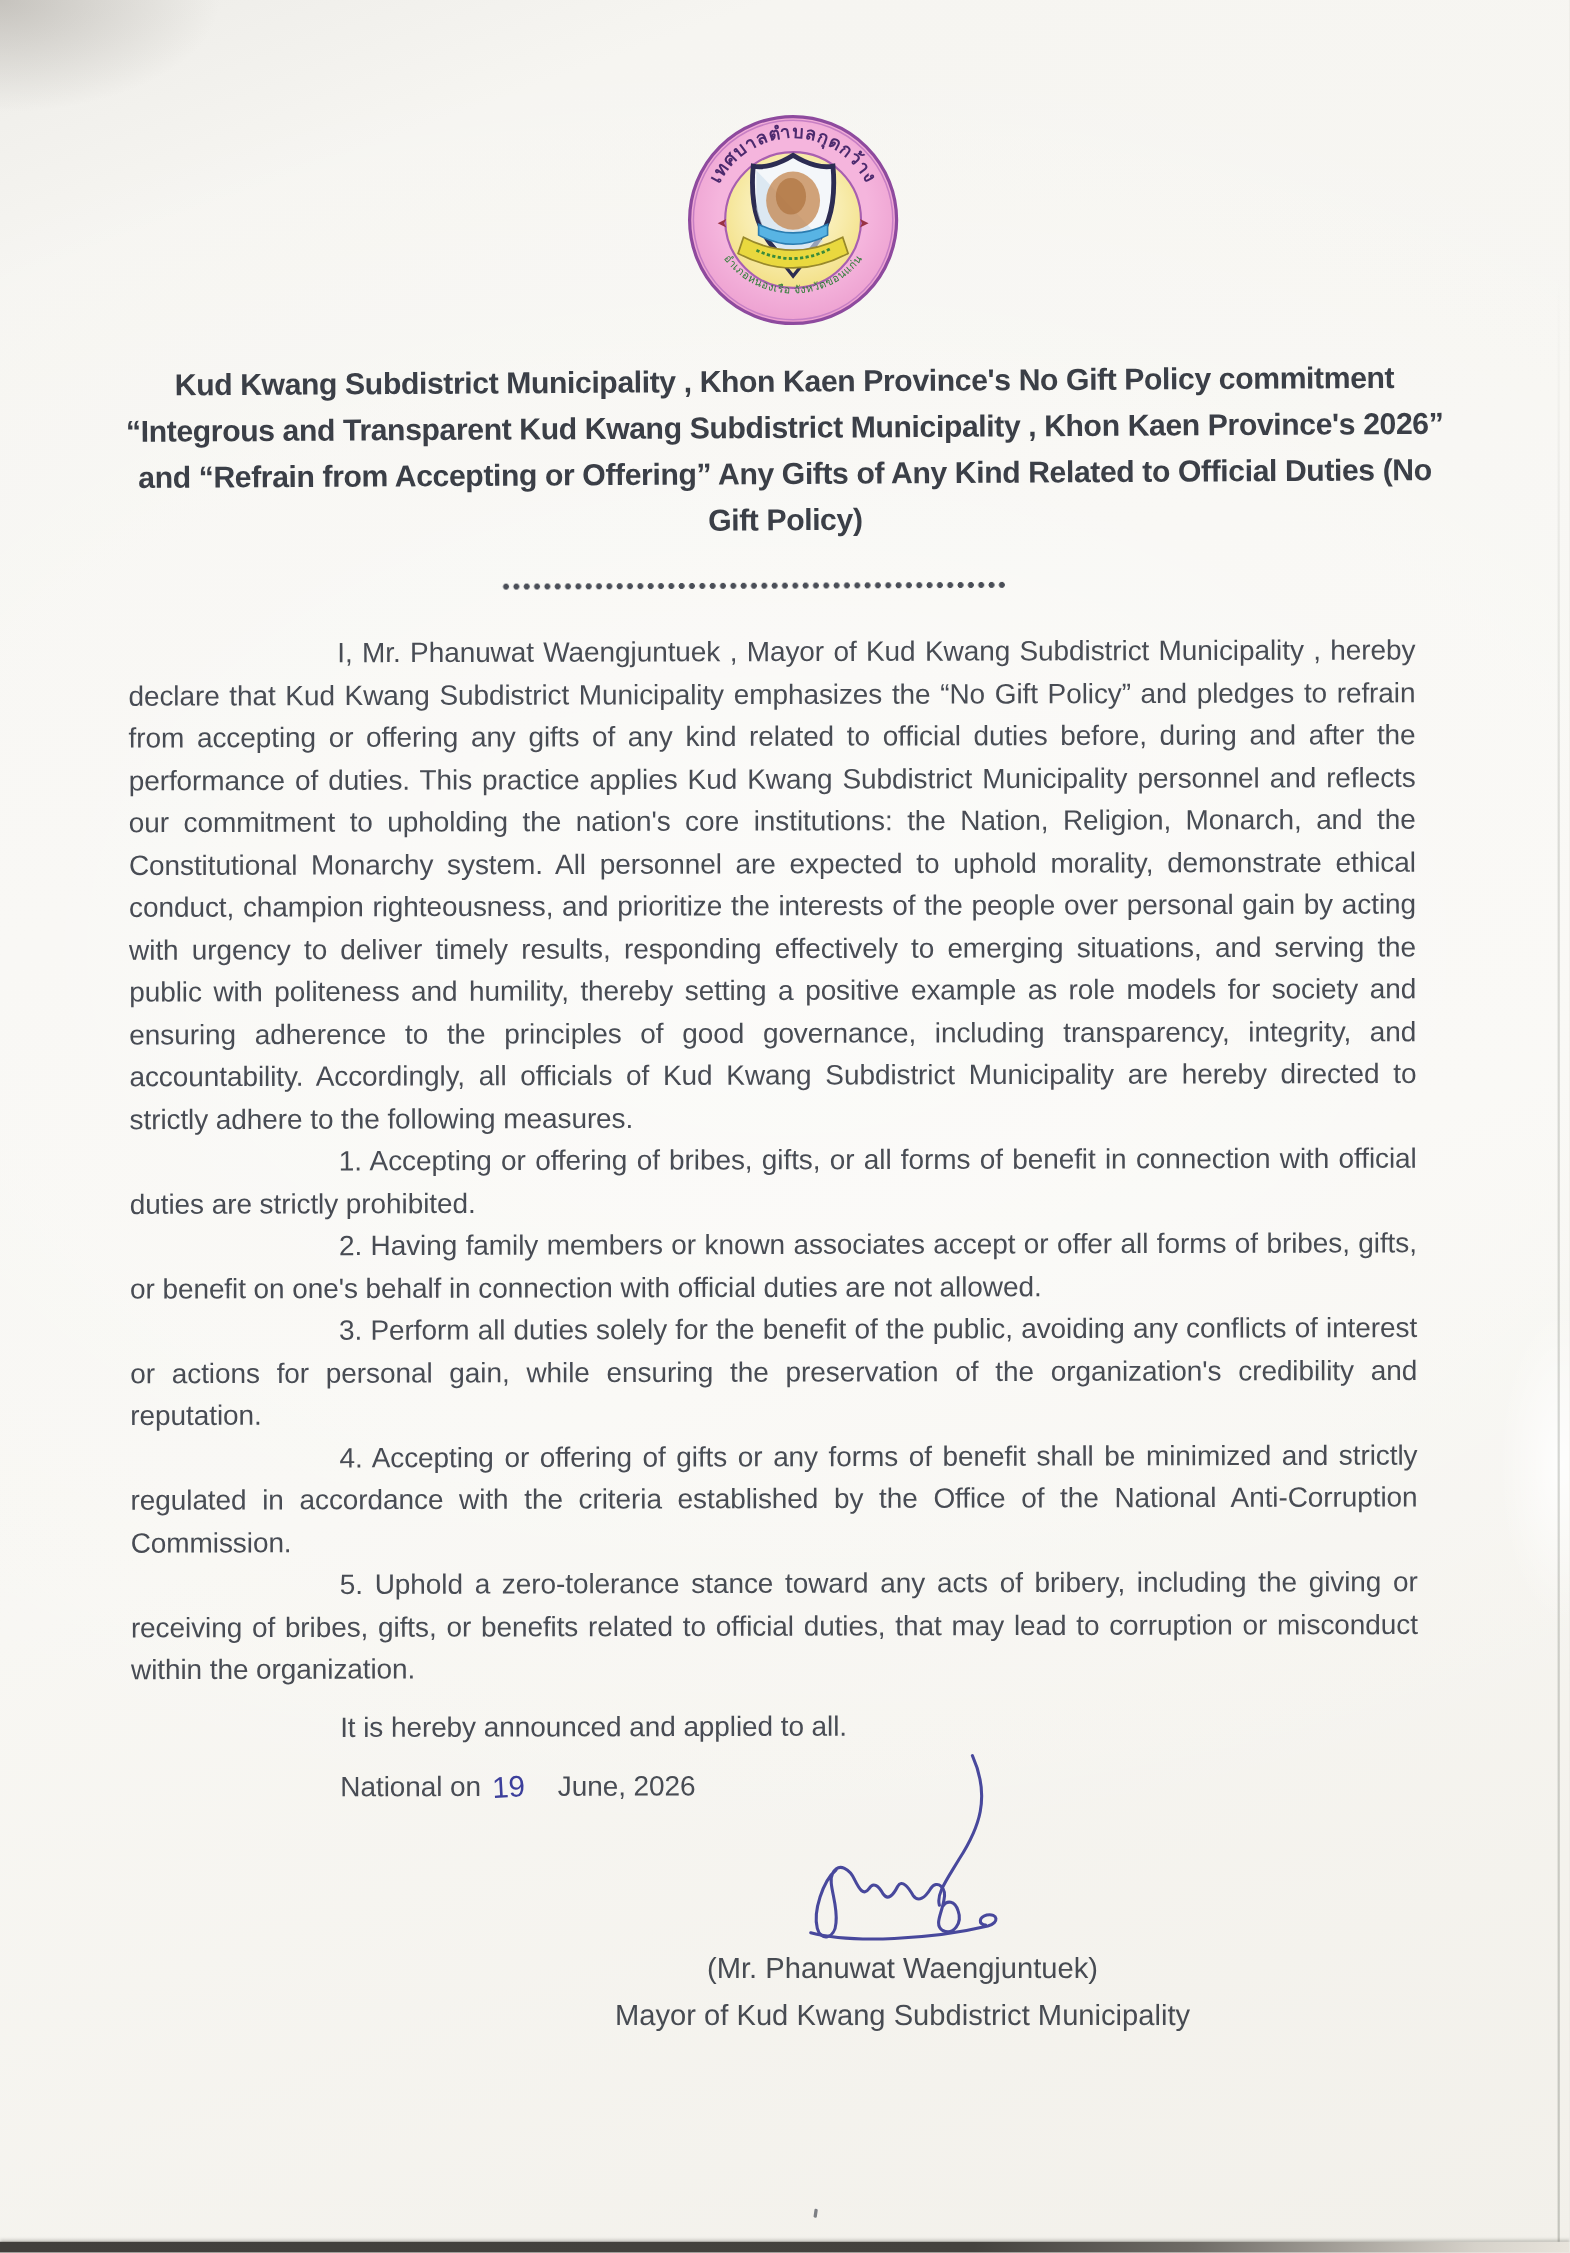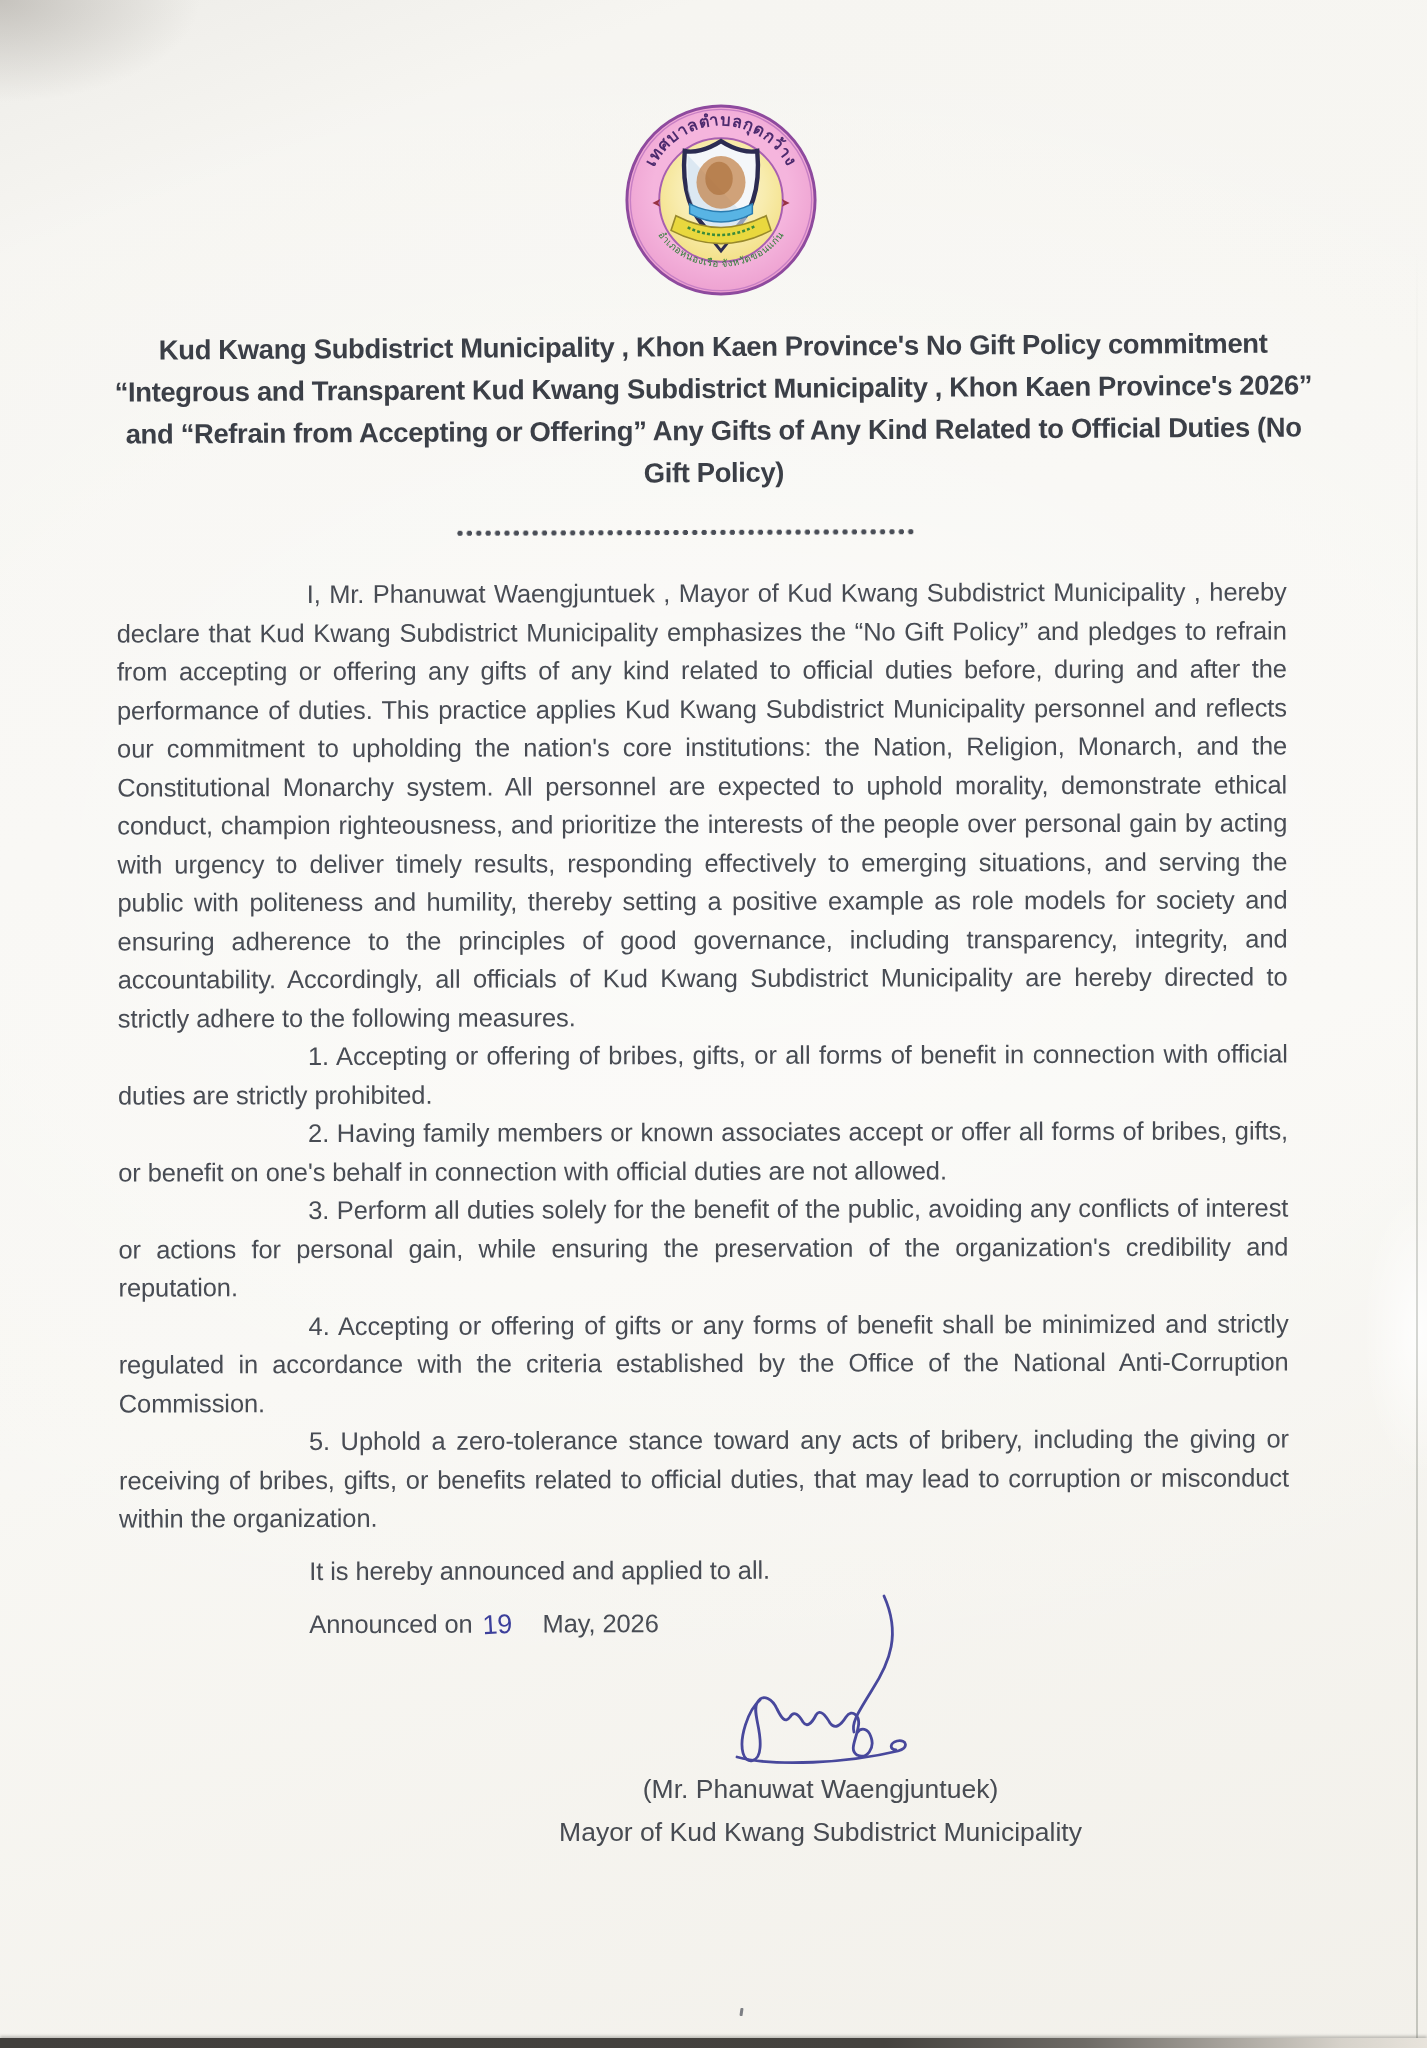--- a/index.html
+++ b/index.html
@@ -129,21 +129,21 @@
 
   <div class="body-block">
     <p>I, Mr. Phanuwat Waengjuntuek , Mayor of Kud Kwang Subdistrict Municipality , hereby declare that Kud Kwang Subdistrict Municipality emphasizes the “No Gift Policy” and pledges to refrain from accepting or offering any gifts of any kind related to official duties before, during and after the performance of duties. This practice applies Kud Kwang Subdistrict Municipality personnel and reflects our commitment to upholding the nation's core institutions: the Nation, Religion, Monarch, and the Constitutional Monarchy system. All personnel are expected to uphold morality, demonstrate ethical conduct, champion righteousness, and prioritize the interests of the people over personal gain by acting with urgency to deliver timely results, responding effectively to emerging situations, and serving the public with politeness and humility, thereby setting a positive example as role models for society and ensuring adherence to the principles of good governance, including transparency, integrity, and accountability. Accordingly, all officials of Kud Kwang Subdistrict Municipality are hereby directed to strictly adhere to the following measures.</p>
     <p>1. Accepting or offering of bribes, gifts, or all forms of benefit in connection with official duties are strictly prohibited.</p>
     <p>2. Having family members or known associates accept or offer all forms of bribes, gifts, or benefit on one's behalf in connection with official duties are not allowed.</p>
     <p>3. Perform all duties solely for the benefit of the public, avoiding any conflicts of interest or actions for personal gain, while ensuring the preservation of the organization's credibility and reputation.</p>
     <p>4. Accepting or offering of gifts or any forms of benefit shall be minimized and strictly regulated in accordance with the criteria established by the Office of the National Anti-Corruption Commission.</p>
     <p>5. Uphold a zero-tolerance stance toward any acts of bribery, including the giving or receiving of bribes, gifts, or benefits related to official duties, that may lead to corruption or misconduct within the organization.</p>
     <p class="closing">It is hereby announced and applied to all.</p>
     <div class="announce-line">
-      <span>Announced on</span><span class="announce-day">19</span><span>May, 2026</span>
+      <span>National on</span><span class="announce-day">19</span><span>June, 2026</span>
     </div>
   </div>
 
   <svg class="sig-overlay" viewBox="0 0 1427 2048">
     <g fill="none" stroke="#3a3a96" stroke-width="2.8" stroke-linecap="round" opacity="0.92">
       <path d="M 884 1596 C 901 1634, 890 1662, 872 1690 C 860 1710, 851 1722, 854 1732"></path>
       <path d="M 760 1700 C 748 1710, 739 1738, 743 1753 C 746 1765, 759 1763, 760 1748
                C 762 1730, 752 1712, 757 1703 C 763 1692, 773 1700, 777 1709
                C 781 1717, 785 1724, 790 1717 C 794 1710, 799 1715, 803 1722
                C 807 1728, 812 1723, 816 1715 C 820 1708, 826 1716, 830 1723

